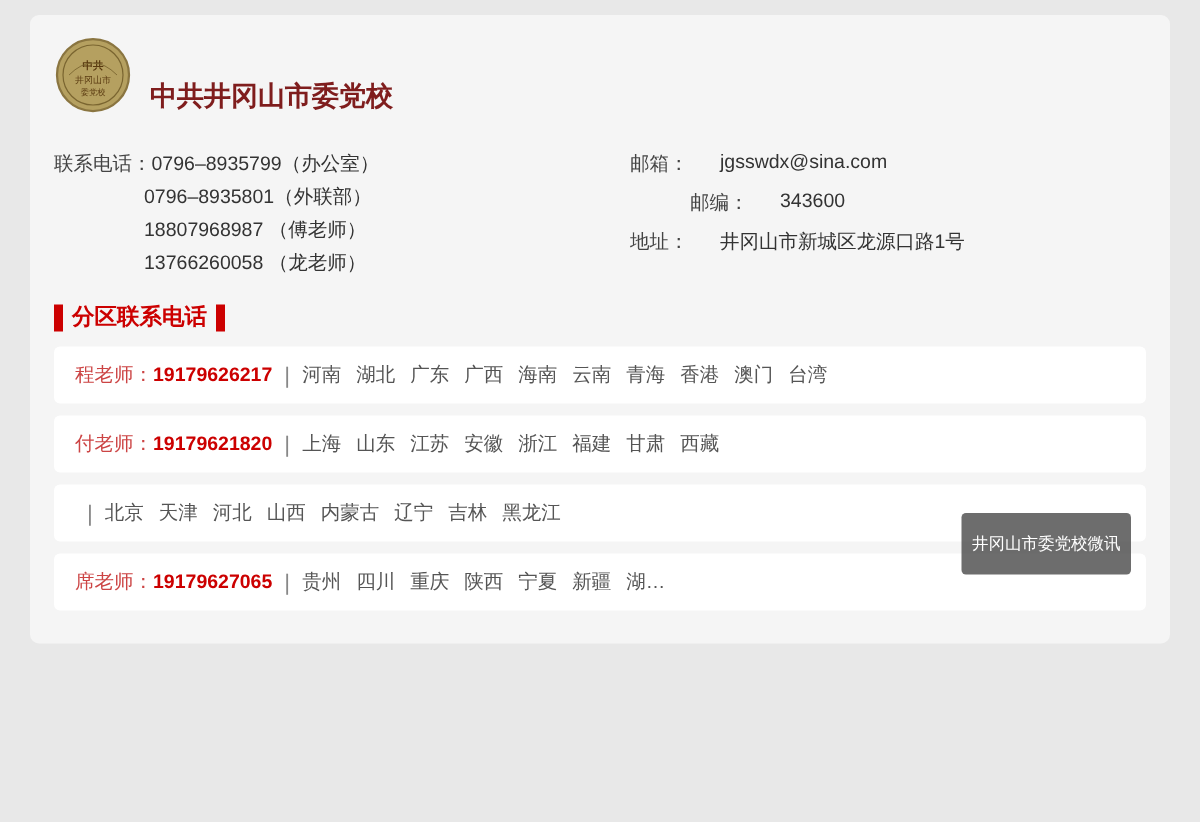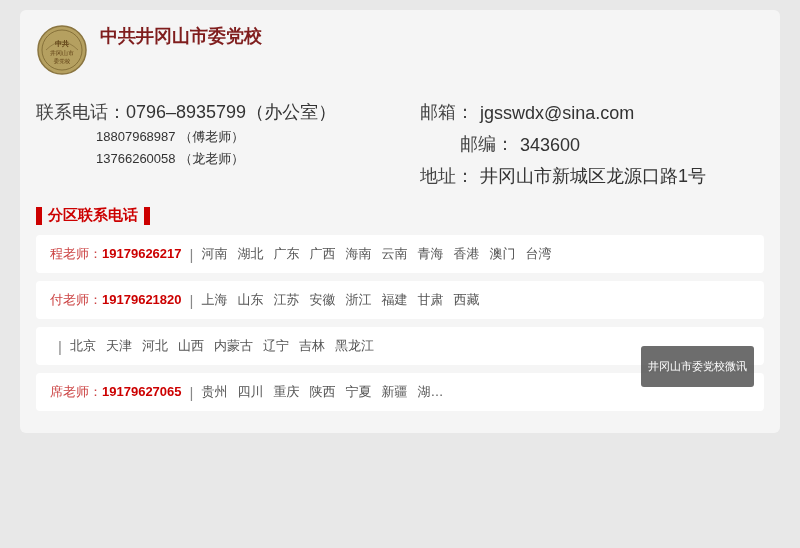--- a/index.html
+++ b/index.html
@@ -13,21 +13,21 @@
     }
     .container {
       width: 760px;
       margin: 10px auto;
       background: #f5f5f5;
       border-radius: 6px;
       padding: 14px 16px;
     }
     .header {
       display: flex;
-      align-items: flex-start;
+      align-items: flex-end;
       margin-bottom: 14px;
       padding-bottom: 10px;
     }
     .logo {
       width: 52px;
       height: 52px;
       margin-right: 12px;
       flex-shrink: 0;
     }
     .logo svg {
@@ -46,24 +46,24 @@
     }
     .info-left {
       flex: 1;
     }
     .info-right {
       flex: 1;
       padding-left: 20px;
     }
     .info-row {
       display: flex;
-      align-items: flex-end;
+      align-items: flex-start;
       margin-bottom: 4px;
       color: #444;
-      font-size: 18px;
+      font-size: 13px;
     }
     .info-label {
       color: #444;
       white-space: nowrap;
       min-width: 60px;
     }
     .info-value {
       color: #333;
     }
     .phone-indent {
@@ -162,20 +162,21 @@
     </div>
     <div class="org-name">中共井冈山市委党校</div>
   </div>
 
   <div class="info-section">
     <div class="info-left">
       <div class="info-row">
         <span class="info-label">联系电话：</span>
         <span class="info-value">0796–8935799（办公室）</span>
       </div>
+      <div class="phone-indent">0796–8935801（外联部）</div>
       <div class="phone-indent">18807968987 （傅老师）</div>
       <div class="phone-indent">13766260058 （龙老师）</div>
     </div>
     <div class="info-right">
       <div class="info-row">
         <span class="info-label">邮箱：</span>
         <span class="info-value">jgsswdx@sina.com</span>
       </div>
       <div class="info-row" style="margin-top:8px;padding-left:40px;">
         <span class="info-label">邮编：</span>

